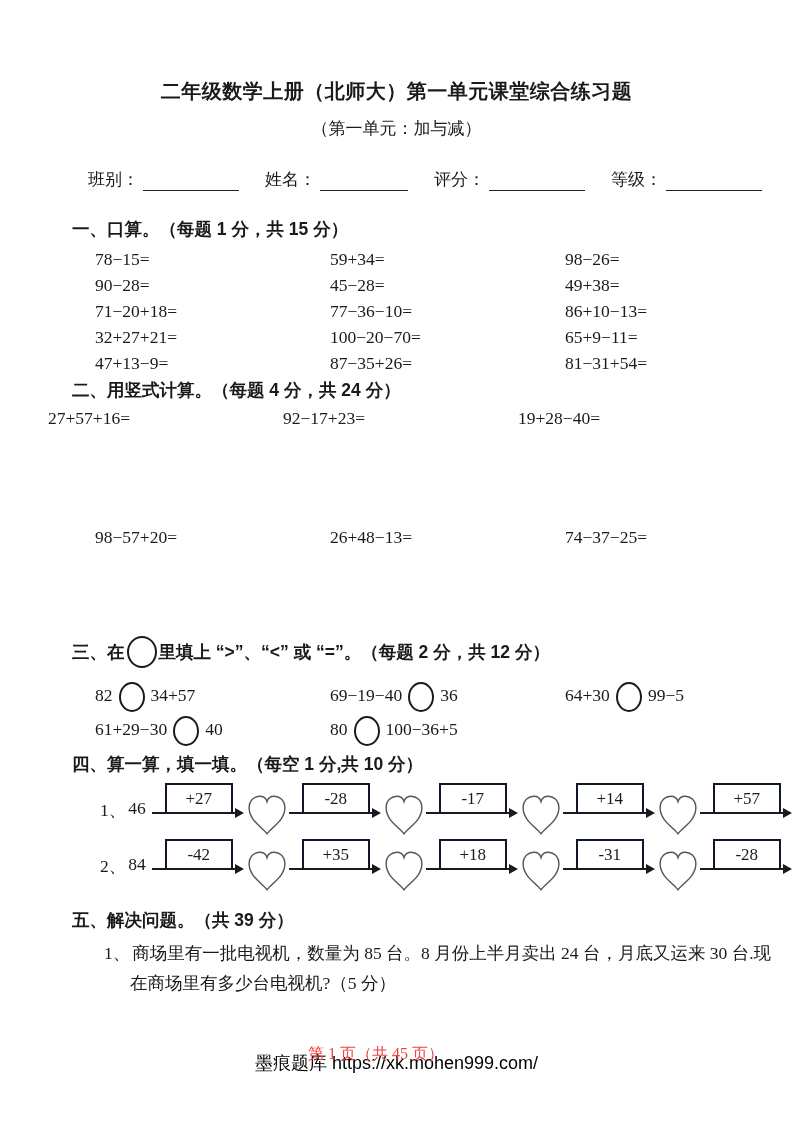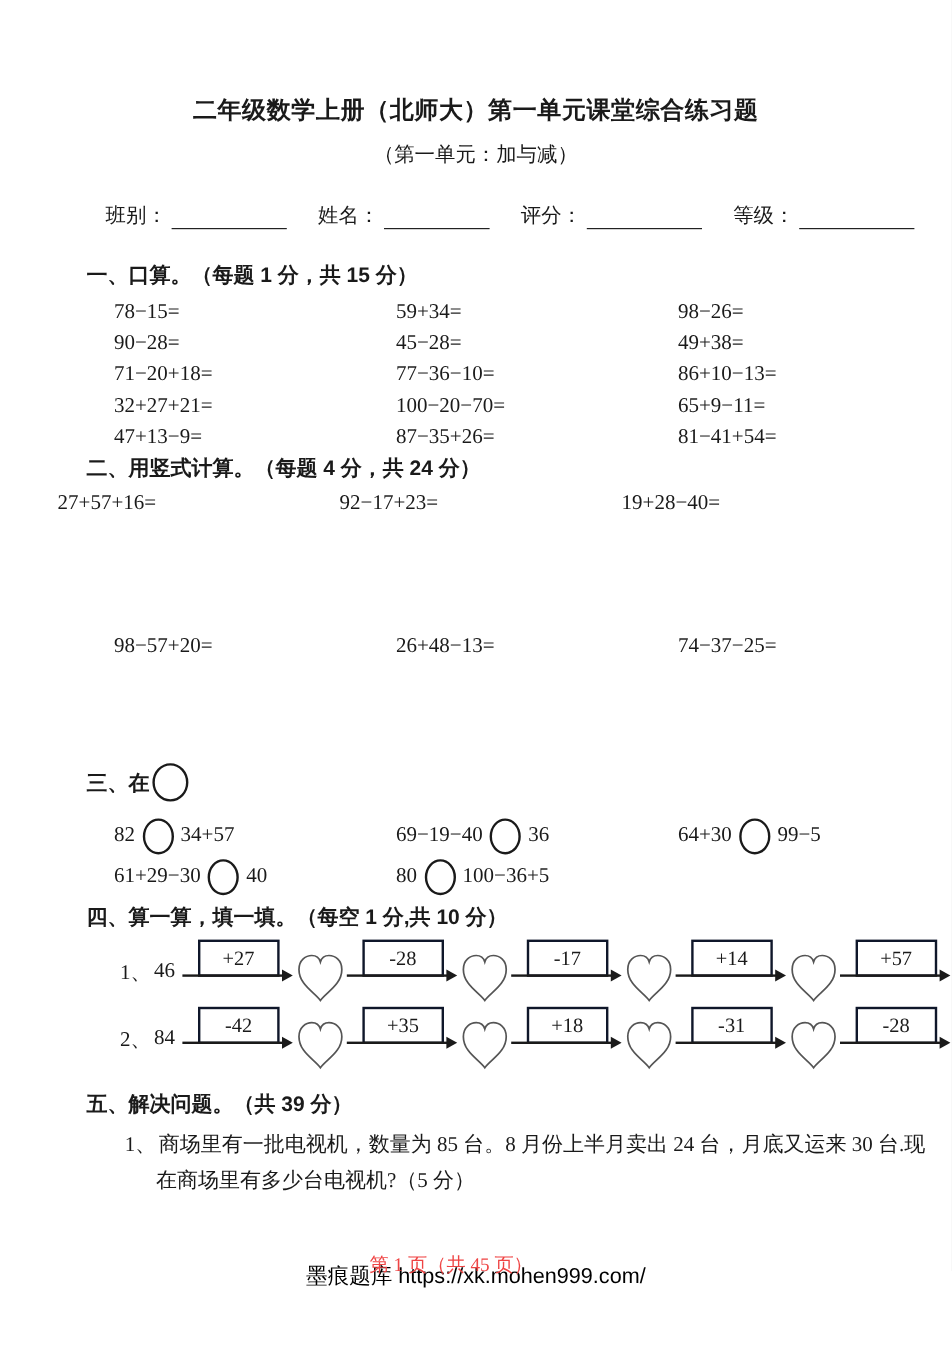--- a/index.html
+++ b/index.html
@@ -173,38 +173,39 @@
     <div class="cell">45−28=</div>
     <div class="cell">49+38=</div>
     <div class="cell">71−20+18=</div>
     <div class="cell">77−36−10=</div>
     <div class="cell">86+10−13=</div>
     <div class="cell">32+27+21=</div>
     <div class="cell">100−20−70=</div>
     <div class="cell">65+9−11=</div>
     <div class="cell">47+13−9=</div>
     <div class="cell">87−35+26=</div>
-    <div class="cell">81−41+54=</div>
+    <div class="cell">81−31+54=</div>
   </div>
 
   <div class="sec-heading mt2">二、用竖式计算。（每题 4 分，共 24 分）</div>
   <div class="grid3 sec2-row1">
     <div class="cell">27+57+16=</div>
     <div class="cell">92−17+23=</div>
     <div class="cell">19+28−40=</div>
   </div>
   <div class="grid3 sec2-row2">
     <div class="cell">98−57+20=</div>
     <div class="cell">26+48−13=</div>
     <div class="cell">74−37−25=</div>
   </div>
 
   <div class="sec-heading sec3-heading">
     <span>三、在</span>
     <span class="circle hdr-circle"></span>
+    <span>里填上 “&gt;”、“&lt;” 或 “=”。（每题 2 分，共 12 分）</span>
   </div>
   <div class="grid3 sec3-rows">
     <div class="cell">
       <span>82</span>
       <span class="circle"></span>
       <span>34+57</span>
     </div>
     <div class="cell">
       <span>69−19−40</span>
       <span class="circle"></span>

